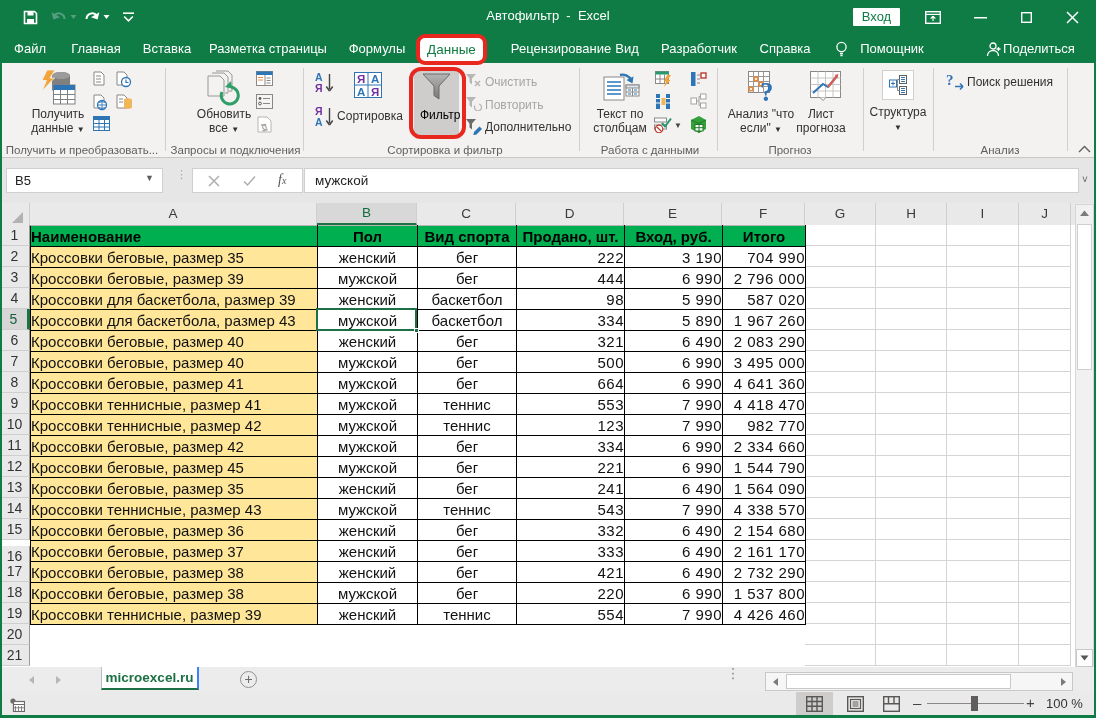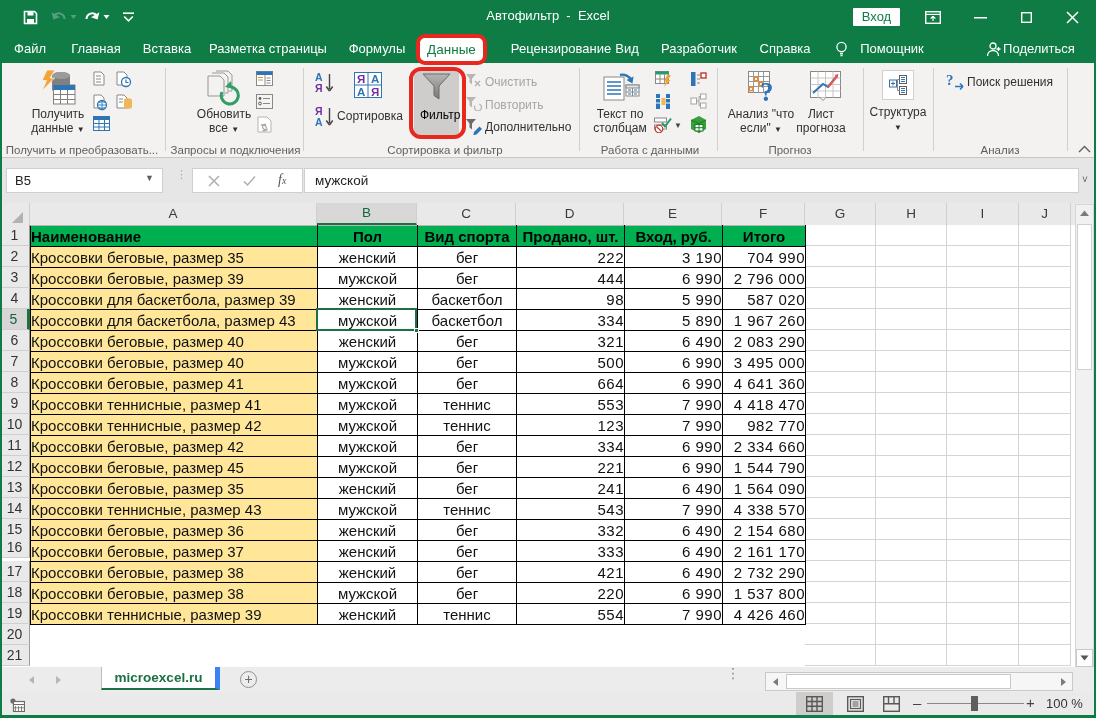--- a/index.html
+++ b/index.html
@@ -361,21 +361,21 @@
     <div class="rh" style="top:105px;">6</div>
     <div class="rh" style="top:126px;">7</div>
     <div class="rh" style="top:147px;">8</div>
     <div class="rh" style="top:168px;">9</div>
     <div class="rh" style="top:189px;">10</div>
     <div class="rh" style="top:210px;">11</div>
     <div class="rh" style="top:231px;">12</div>
     <div class="rh" style="top:252px;">13</div>
     <div class="rh" style="top:273px;">14</div>
     <div class="rh" style="top:294px;">15</div>
-    <div class="rh" style="top:312px;">16</div>
+    <div class="rh" style="top:321px;">16</div>
     <div class="rh" style="top:336px;">17</div>
     <div class="rh" style="top:357px;">18</div>
     <div class="rh" style="top:378px;">19</div>
     <div class="rh" style="top:399px;">20</div>
     <div class="rh" style="top:420px;">21</div>
 
     <div class="abs" style="left:805px;top:0;width:266px;height:441px;background:
       repeating-linear-gradient(to bottom,transparent 0,transparent 20px,#d4d4d4 20px,#d4d4d4 21px);"></div>
     <div class="abs" style="left:875px;top:0;width:1px;height:441px;background:#d4d4d4;"></div>
     <div class="abs" style="left:946px;top:0;width:1px;height:441px;background:#d4d4d4;"></div>
@@ -560,21 +560,21 @@
           <path d="M7.5 10.5 L11.5 5.5 H3.5 Z" fill="#555"></path>
         </svg></div>
   </div>
   <div id="tabbar">
     <svg class="abs" style="left:27px;top:8px" width="8" height="10" viewBox="0 0 8 10">
         <path d="M7 1 L2 5 L7 9 Z" fill="#b8b6b4"></path>
       </svg>
     <svg class="abs" style="left:55px;top:8px" width="8" height="10" viewBox="0 0 8 10">
         <path d="M1 1 L6 5 L1 9 Z" fill="#b8b6b4"></path>
       </svg>
-    <div class="abs" style="left:101px;top:0;width:119px;height:23px;background:#fff;border-left:1px solid #bcbcbc;border-right:5px solid #3b82f6;border-bottom:2.5px solid #1d7044;color:#1d7044;font-weight:bold;font-size:13.5px;text-align:center;line-height:22px;">microexcel.ru</div>
+    <div class="abs" style="left:101px;top:0;width:98px;height:23px;background:#fff;border-left:1px solid #bcbcbc;border-right:2px solid #3b82f6;border-bottom:2.5px solid #1d7044;color:#1d7044;font-weight:bold;font-size:13.5px;text-align:center;line-height:22px;">microexcel.ru</div>
     <div class="abs" style="left:240px;top:4px;width:17px;height:17px;border:1px solid #919190;border-radius:50%;color:#6a6a6a;font-size:14px;line-height:15px;text-align:center;">+</div>
     <div class="abs" style="left:726px;top:3px;color:#8a8a8a;font-size:14px;line-height:7px;">⋮</div>
 
     <div class="abs" style="left:765px;top:5px;width:308px;height:19px;background:#f6f6f6;border:1px solid #c8c8c8;">
       <svg class="abs" style="left:5px;top:4px" width="8" height="10" viewBox="0 0 8 10">
           <path d="M7 1 L2 5 L7 9 Z" fill="#7b7b7b"></path>
         </svg>
       <div class="abs" style="left:20px;top:1px;width:225px;height:15px;background:#fff;border:1px solid #c8c8c8;"></div>
       <svg class="abs" style="left:294px;top:4px" width="8" height="10" viewBox="0 0 8 10">
           <path d="M1 1 L6 5 L1 9 Z" fill="#7b7b7b"></path>

